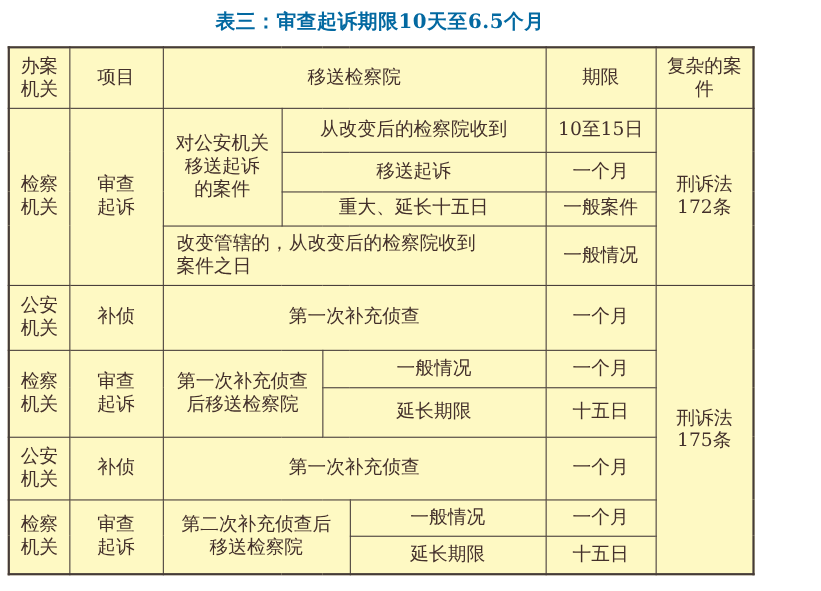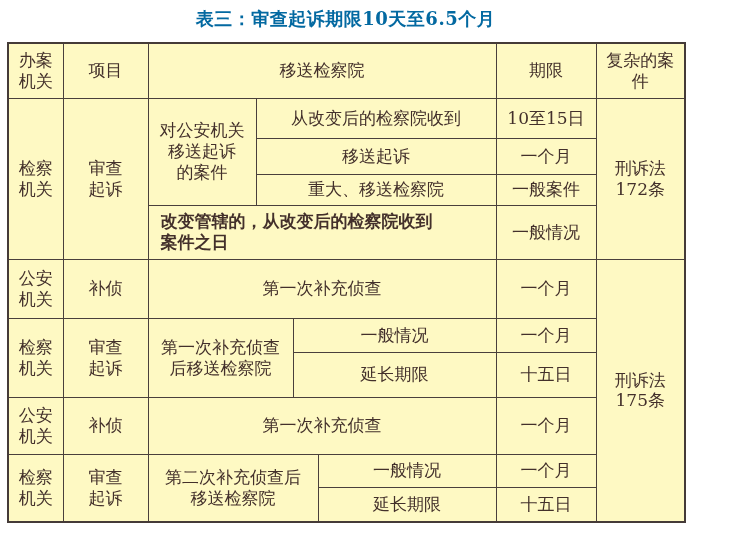--- a/index.html
+++ b/index.html
@@ -44,21 +44,20 @@
     font-size: 17px;
     line-height: 1.22;
     padding: 1px 2px;
     white-space: pre-line;
     overflow: hidden;
   }
   table.deadline-table td.align-left {
     text-align: left;
     padding-left: 12px;
     padding-right: 6px;
-    font-weight: bold;
   }
 </style>
 </head>
 <body>
 
 <div class="page">
 
   <div class="title">表三：审查起诉期限10天至6.5个月</div>
 
   <table class="deadline-table">
@@ -94,21 +93,21 @@
       <td colspan="3">从改变后的检察院收到</td>
       <td>10至15日</td>
       <td rowspan="4">刑诉法
 172条</td>
     </tr>
     <tr style="height:36px">
       <td colspan="3">移送起诉</td>
       <td>一个月</td>
     </tr>
     <tr style="height:31px">
-      <td colspan="3">重大、移送检察院</td>
+      <td colspan="3">重大、延长十五日</td>
       <td>一般案件</td>
     </tr>
     <tr style="height:54px">
       <td colspan="4" class="align-left">改变管辖的，从改变后的检察院收到
 案件之日</td>
       <td>一般情况</td>
     </tr>
 
     <tr style="height:59px">
       <td>公安

